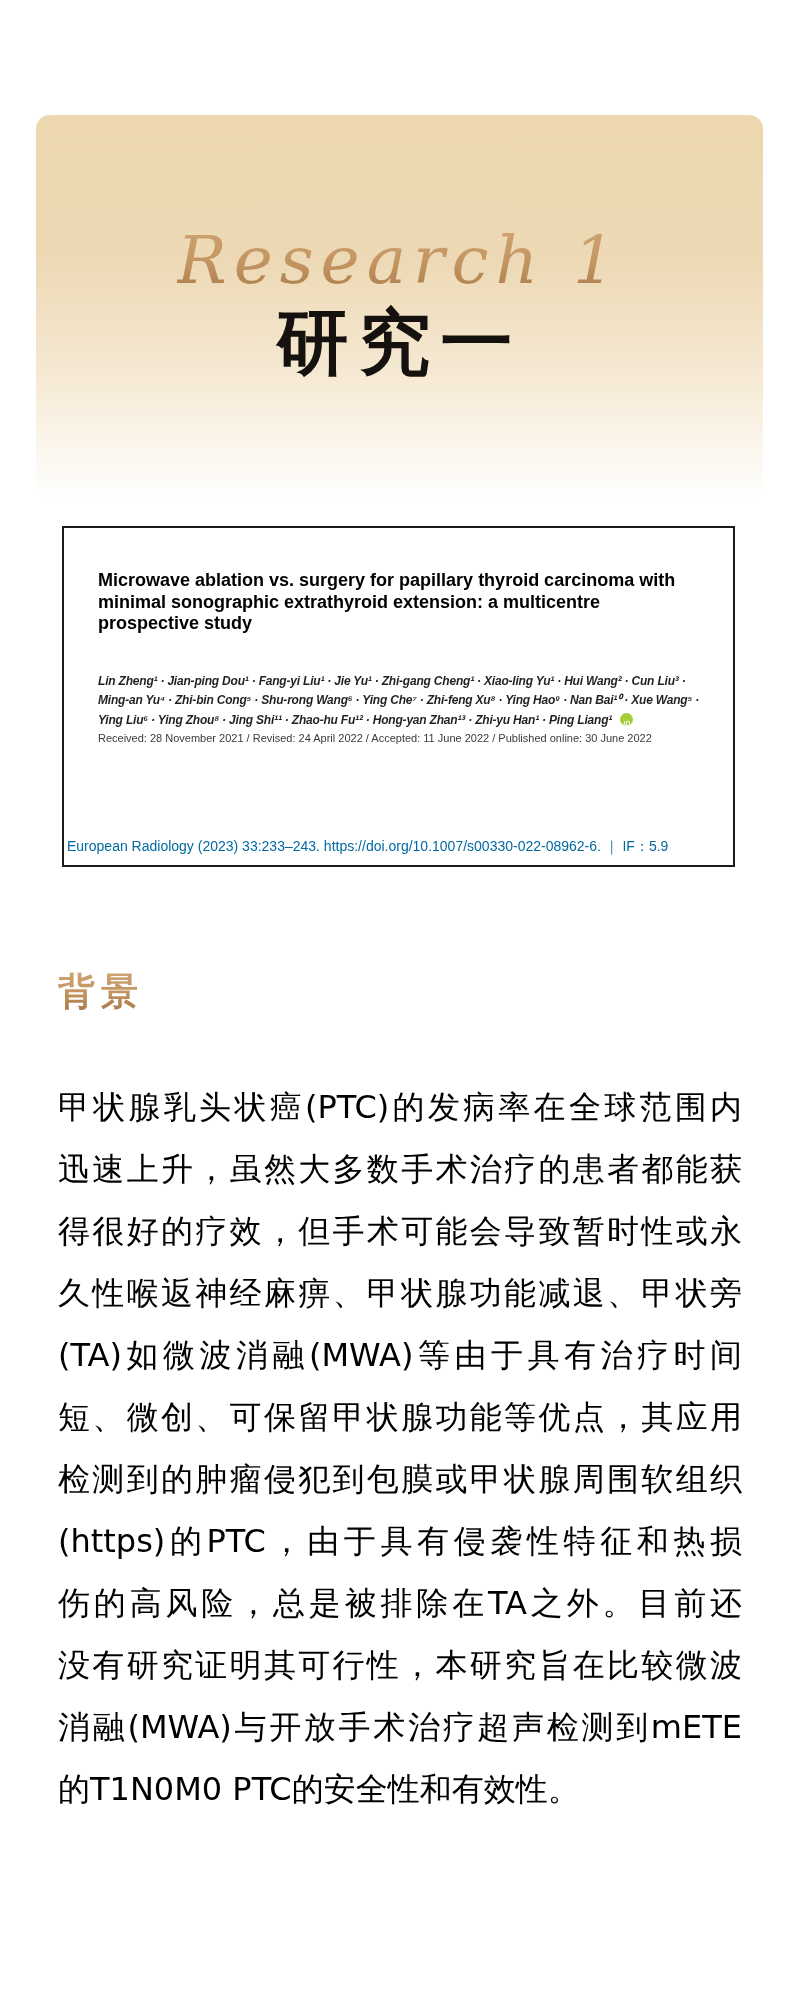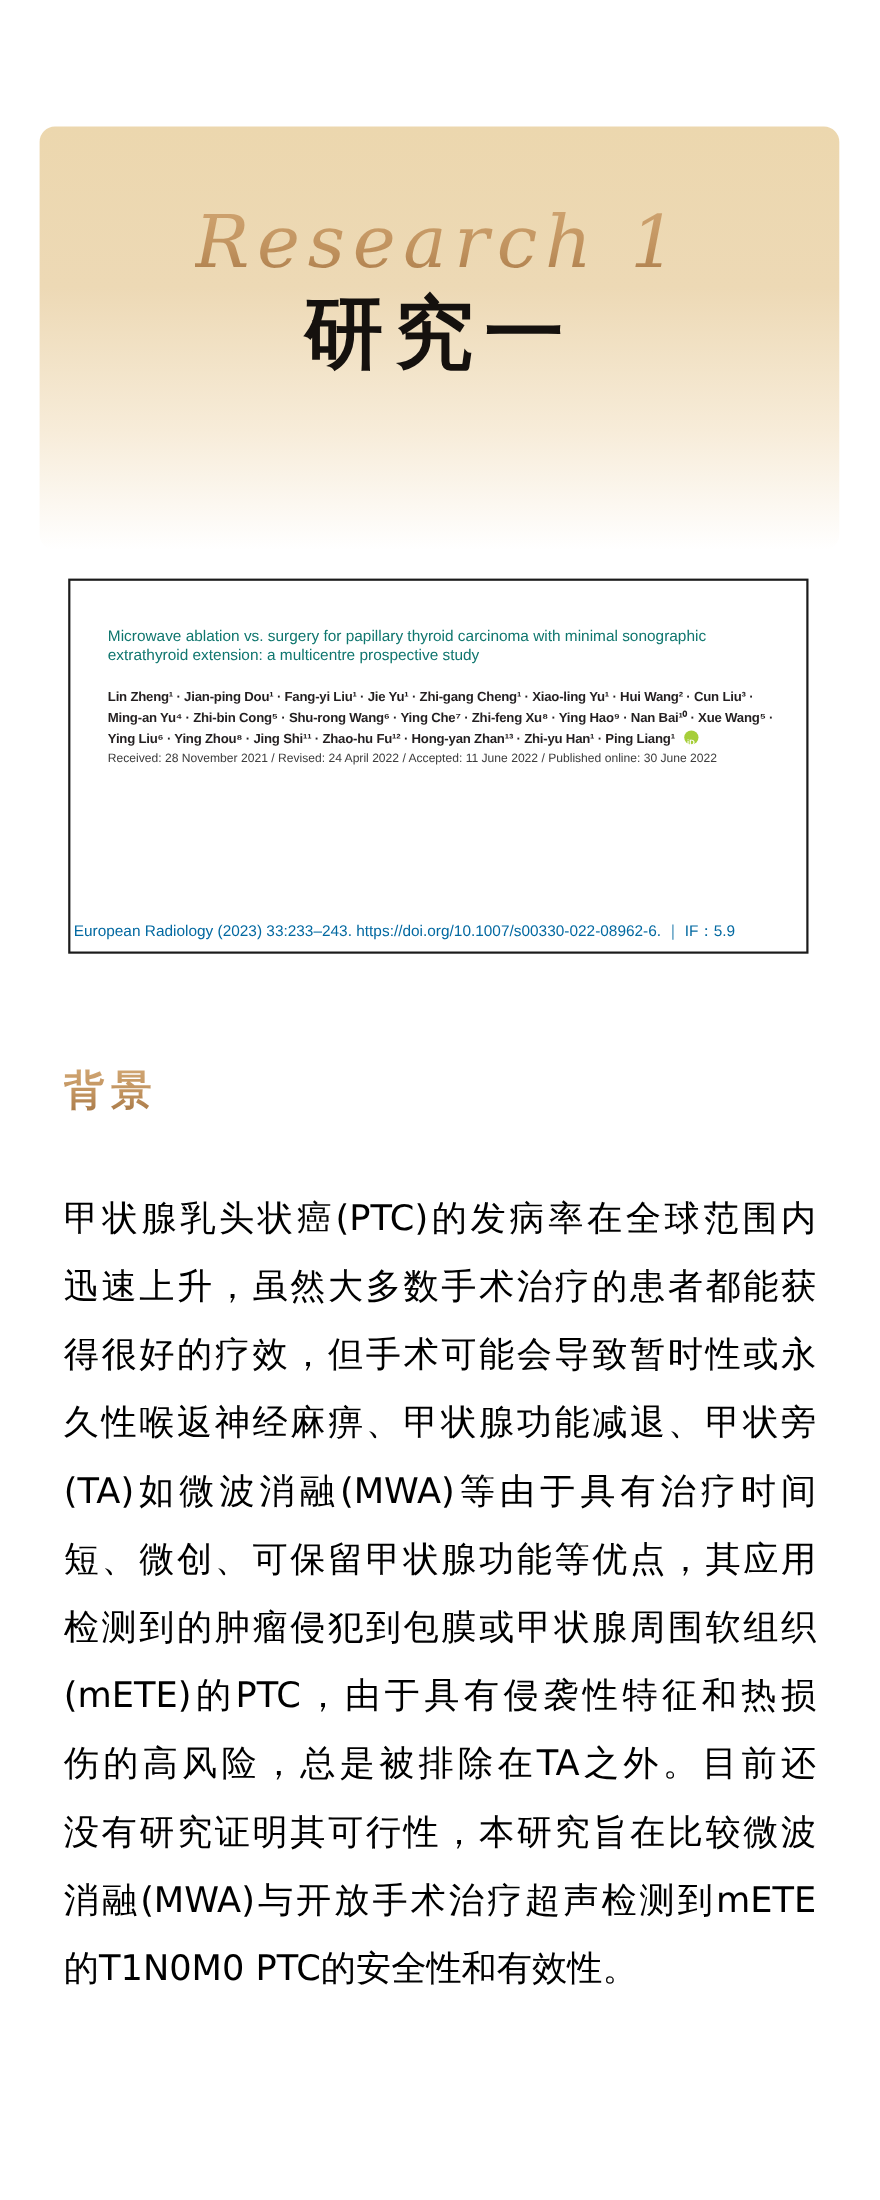--- a/index.html
+++ b/index.html
@@ -14,21 +14,21 @@
 
   
   .hero {
     margin: 115px 37px 0 36px;
     height: 385px;
     border-radius: 14px;
     background: linear-gradient(180deg, #ecd7ae 0%, #edd9b5 38%, #f7ecd9 72%, #ffffff 100%);
     text-align: center;
     overflow: hidden;
   }
-  .hero-script { padding-top: 70px; }
+  .hero-script { padding-top: 110px; }
   .hero-script .gold-grad {
     font-family: "DejaVu Serif", serif;
     font-style: italic;
     font-size: 66px;
     letter-spacing: 7px;
     line-height: 1.1;
   }
   .gold-grad {
     display: inline-block;
     background: linear-gradient(180deg, #d0a572 0%, #c1935f 55%, #a87947 100%);
@@ -53,26 +53,26 @@
     height: 341px;
     border: 2px solid #1b1b1b;
     background: #ffffff;
     display: flex;
     flex-direction: column;
   }
   .paper-pad { padding: 42px 10px 0 34px; }
   .paper-title {
     max-width: 600px;
     font-family: "Liberation Sans", sans-serif;
-    font-weight: 400;
-    font-size: 14px;
+    font-weight: 700;
+    font-size: 18px;
     line-height: 1.2;
-    color: #0f766e;
+    color: #000000;
   }
-  .paper-authors { margin-top: 20px; }
+  .paper-authors { margin-top: 37px; font-style: italic; }
   .author-line {
     font-family: "Liberation Sans", sans-serif;
     font-weight: 700;
     font-size: 12px;
     line-height: 1.62;
     letter-spacing: -0.2px;
     color: #231f20;
     white-space: nowrap;
     overflow: hidden;
   }
@@ -172,20 +172,20 @@
   </h2>
 
   <div class="body-text" id="body-lines">
       <div class="body-line">甲状腺乳头状癌(PTC)的发病率在全球范围内</div>
       <div class="body-line">迅速上升，虽然大多数手术治疗的患者都能获</div>
       <div class="body-line">得很好的疗效，但手术可能会导致暂时性或永</div>
       <div class="body-line">久性喉返神经麻痹、甲状腺功能减退、甲状旁</div>
       <div class="body-line">(TA)如微波消融(MWA)等由于具有治疗时间</div>
       <div class="body-line">短、微创、可保留甲状腺功能等优点，其应用</div>
       <div class="body-line">检测到的肿瘤侵犯到包膜或甲状腺周围软组织</div>
-      <div class="body-line">(mETE)的PTC，由于具有侵袭性特征和热损</div>
+      <div class="body-line">(https)的PTC，由于具有侵袭性特征和热损</div>
       <div class="body-line">伤的高风险，总是被排除在TA之外。目前还</div>
       <div class="body-line">没有研究证明其可行性，本研究旨在比较微波</div>
       <div class="body-line">消融(MWA)与开放手术治疗超声检测到mETE</div>
       <div class="body-line">的T1N0M0 PTC的安全性和有效性。</div>
     </div>
 
 </div>
 
 </body></html>

